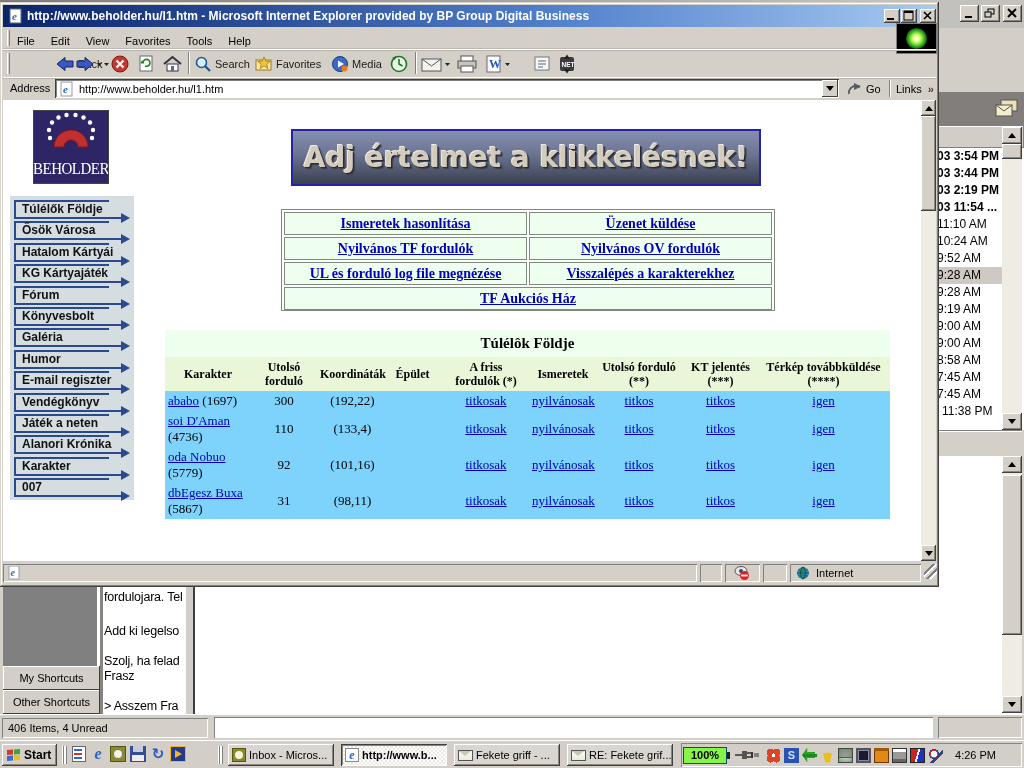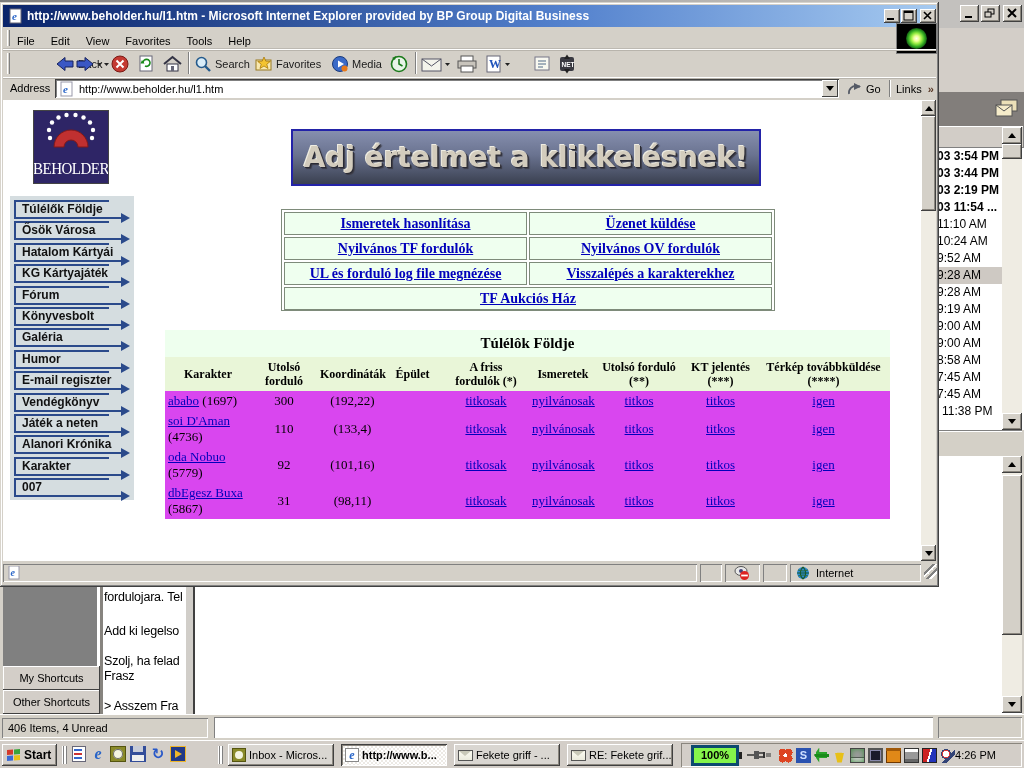--- a/index.html
+++ b/index.html
@@ -73,34 +73,34 @@
   .pg-banner{left:288px;top:29px;width:470px;height:57px;border:2px solid #2323a8;box-sizing:border-box;background:linear-gradient(#868fae,#6a7390 45%,#3a4050);display:flex;align-items:center;justify-content:center;}
   .pg-banner span{font-family:"DejaVu Sans",sans-serif;font-weight:bold;font-size:28px;color:#d3ccbd;text-shadow:1px 1px 0 #2a2a34,2px 2px 1px #3c3c46,-1px -1px 0 #efede2;letter-spacing:0px;white-space:nowrap;}
   .pg-links{left:278px;top:109px;width:494px;height:102px;border:1px solid #7e8b7a;box-sizing:border-box;display:grid;grid-template-columns:1fr 1fr;grid-auto-rows:23px;gap:2px;padding:2px;}
   .pg-link-cell{background:#efffef;border:1px solid #7e8b7a;display:flex;align-items:center;justify-content:center;font-family:"Liberation Serif",serif;font-weight:bold;font-size:14px;}
   .pg-link-cell:last-child{grid-column:1 / -1;}
   .pg-links a, .pg-tbl a{color:#0000bb;text-decoration:underline;}
   .pg-tblwrap{left:162px;top:230px;width:725px;}
   .pg-tbltitle{height:27px;background:#eeffee;text-align:center;font-family:"Liberation Serif",serif;font-weight:bold;font-size:15px;line-height:27px;}
   table.pg-tbl{border-collapse:collapse;table-layout:fixed;width:725px;font-family:"Liberation Serif",serif;}
   table.pg-tbl th{background:#e9f6d8;font-size:12px;font-weight:bold;vertical-align:middle;padding:3px 0;line-height:14px;}
-  table.pg-tbl td{background:#d946ef;font-size:13px;text-align:center;vertical-align:middle;padding:2px 0;line-height:16px;}
+  table.pg-tbl td{background:#7dd3fc;font-size:13px;text-align:center;vertical-align:middle;padding:2px 0;line-height:16px;}
   table.pg-tbl td.c1{text-align:left;padding-left:3px;}
   table.pg-tbl th.c1{text-align:left;padding-left:19px;}
 
   
   .tb{left:0;top:740px;width:1024px;height:28px;background:#d3cec8;box-shadow:inset 0 1px 0 #fff;z-index:30;}
   .tb-start{left:2px;top:4px;width:55px;height:22px;background:#d3cec8;box-shadow:inset -1px -1px 0 #404040, inset 1px 1px 0 #fff, inset -2px -2px 0 #8a867e;display:flex;align-items:center;font-weight:bold;font-size:12px;}
   .tb-grip{top:6px;width:5px;height:18px;box-shadow:inset 1px 0 0 #fff, inset 2px 0 0 #808080, inset 4px 0 0 #fff, inset 5px 0 0 #808080;}
   .tb-task{top:4px;width:106px;height:22px;background:#d9d6d1;box-shadow:inset -1px -1px 0 #404040, inset 1px 1px 0 #fff, inset -2px -2px 0 #8a867e;display:flex;align-items:center;font-size:11px;overflow:hidden;}
   .tb-task[data-style="active"]{background:repeating-conic-gradient(#fff 0% 25%, #ece9e4 0% 50%) 0 0/4px 4px;box-shadow:inset 1px 1px 0 #404040, inset -1px -1px 0 #fff, inset 2px 2px 0 #8a867e;font-weight:bold;}
   .tb-task .ticon{margin:0 3px 0 4px;flex:none;}
   .tb-task .tlabel{white-space:nowrap;overflow:hidden;}
   .tb-tray{left:681px;top:3px;width:341px;height:24px;box-shadow:inset 1px 1px 0 #8a867e, inset -1px -1px 0 #fff;display:flex;align-items:center;}
-  .battery{margin-left:10px;width:42px;height:15px;background:#85f54b;border:3px solid #0c4a6e;font-weight:bold;font-size:11px;text-align:center;line-height:14px;}
+  .battery{margin-left:2px;width:42px;height:15px;background:#85f54b;border:1px solid #0c4a6e;font-weight:bold;font-size:11px;text-align:center;line-height:14px;}
   .batcap{width:3px;height:7px;background:#222;}
   .plug{margin-left:4px;width:26px;height:14px;}
   .tray-icons{display:flex;margin-left:6px;gap:3px;}
   .trayicon{width:15px;height:15px;}
   .tb-clock{position:absolute;right:26px;top:0;line-height:24px;font-size:11px;}
 
   
   [data-icon="red-flower-icon"]{background:radial-gradient(circle at 50% 50%, #fff 0 2px, transparent 2px), radial-gradient(circle at 30% 30%, #d42 0 4px, transparent 4px),radial-gradient(circle at 70% 30%, #d42 0 4px, transparent 4px),radial-gradient(circle at 30% 70%, #d42 0 4px, transparent 4px),radial-gradient(circle at 70% 70%, #d42 0 4px, transparent 4px);}
   [data-icon="blue-s-icon"]{background:#2a52b0;color:#fff;font:bold 11px "Liberation Sans";text-align:center;line-height:15px;}
   [data-icon="blue-s-icon"]::after{content:'S';color:#cfe0ff;}

